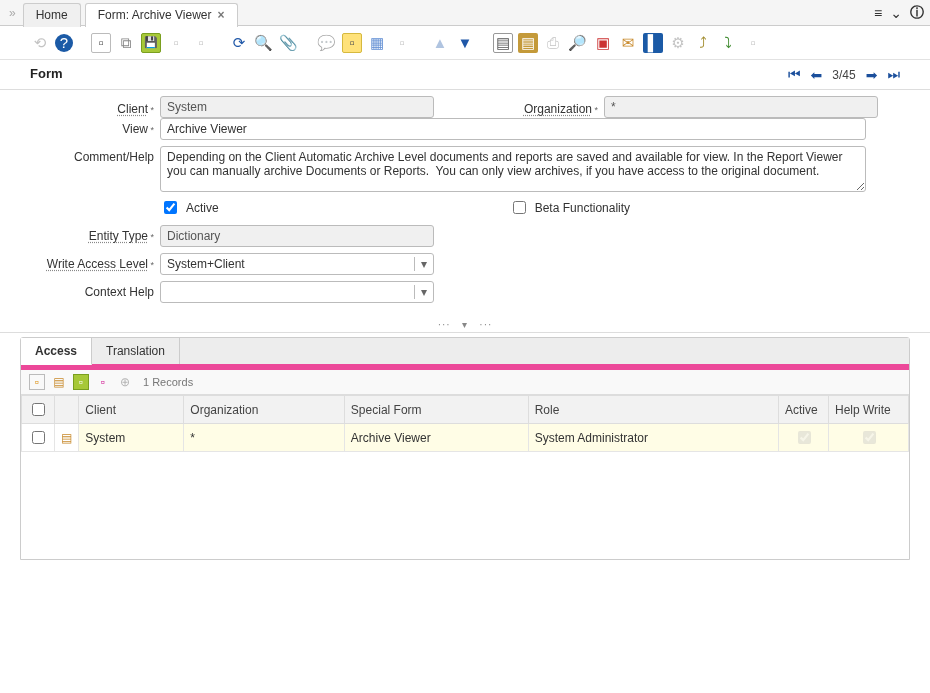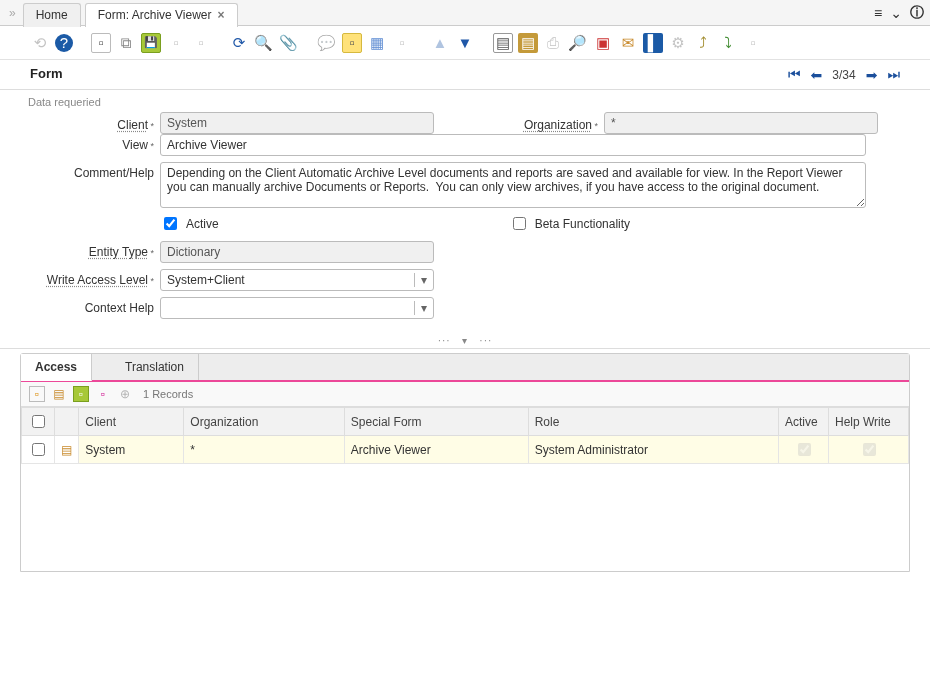--- a/index.html
+++ b/index.html
@@ -101,21 +101,21 @@
   input[type=checkbox] { width:13px; height:13px; }
 
   .twin-row { display:flex; }
   .twin-row .half { display:flex; align-items:center; }
   .twin-row .half:nth-child(2) .lbl { width: 110px; margin-left:60px; }
 
   .splitter-hint { text-align:center; color:#888; font-size:10px; padding:2px 0; border-bottom:1px solid #ddd; letter-spacing:1px;}
 
   
   .subtab-container { margin: 4px 20px 0 20px; border:1px solid #ccc; border-radius:3px 3px 0 0; }
-  .subtab-bar { display:flex; background:#ededed; border-bottom:2px solid #ec4899;gap:19px; }
+  .subtab-bar { display:flex; background:#ededed; border-bottom:6px solid #ec4899; }
   .subtab {
     padding:6px 14px; font-size:12px; cursor:pointer;
     border-right:1px solid #ccc;
   }
   .subtab.active { background:#fff; font-weight:bold; border-bottom:1px solid #fff; margin-bottom:-1px; }
   .subtool {
     display:flex; align-items:center; gap:6px;
     padding:4px 8px; background:#f9f9f9; border-bottom:1px solid #ddd;
   }
   .subtool .mini { width:16px;height:16px; display:inline-flex; align-items:center; justify-content:center; font-size:12px; cursor:pointer; }
@@ -187,28 +187,27 @@
   <span class="tbicon" style="color:#a28c2e;">⤴</span>
   <span class="tbicon" style="color:#3e8a2e;">⤵</span>
   <span class="tbicon faded">▫</span>
 </div>
 
 <div class="header-row">
   <span class="title">Form</span>
   <div class="nav">
     <span class="tbicon nav">⏮</span>
     <span class="tbicon nav">⬅</span>
-    <span class="pgtxt">3/34</span>
+    <span class="pgtxt">3/45</span>
     <span class="tbicon nav">➡</span>
     <span class="tbicon nav">⏭</span>
   </div>
 </div>
 
 <div class="form-area">
-  <div class="status-line">Data requeried</div>
 
   <div class="twin-row">
     <div class="half">
       <div class="lbl req"><u>Client</u></div>
       <input type="text" class="w-small ro" readonly="" value="System" style="">
     </div>
     <div class="half">
       <div class="lbl req"><u>Organization</u></div>
       <input type="text" class="w-small ro" readonly="" value="*" style="">
     </div>

